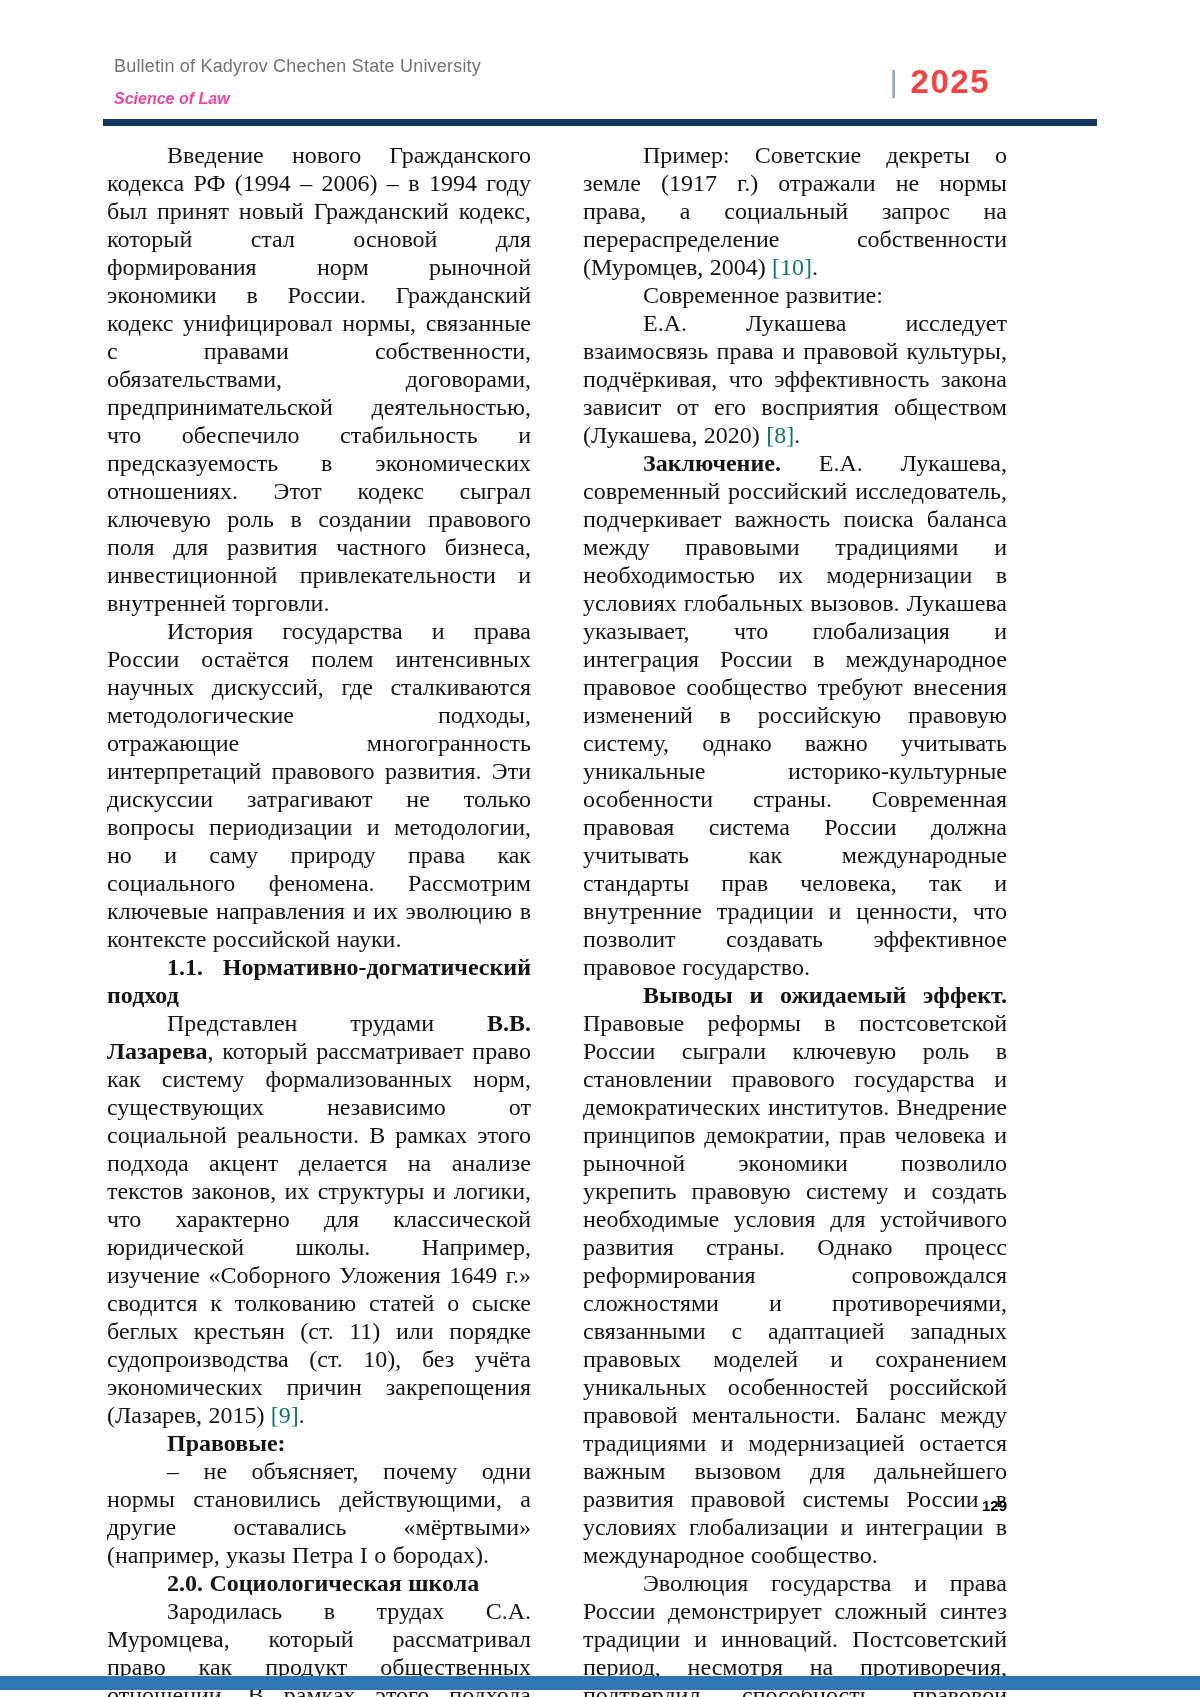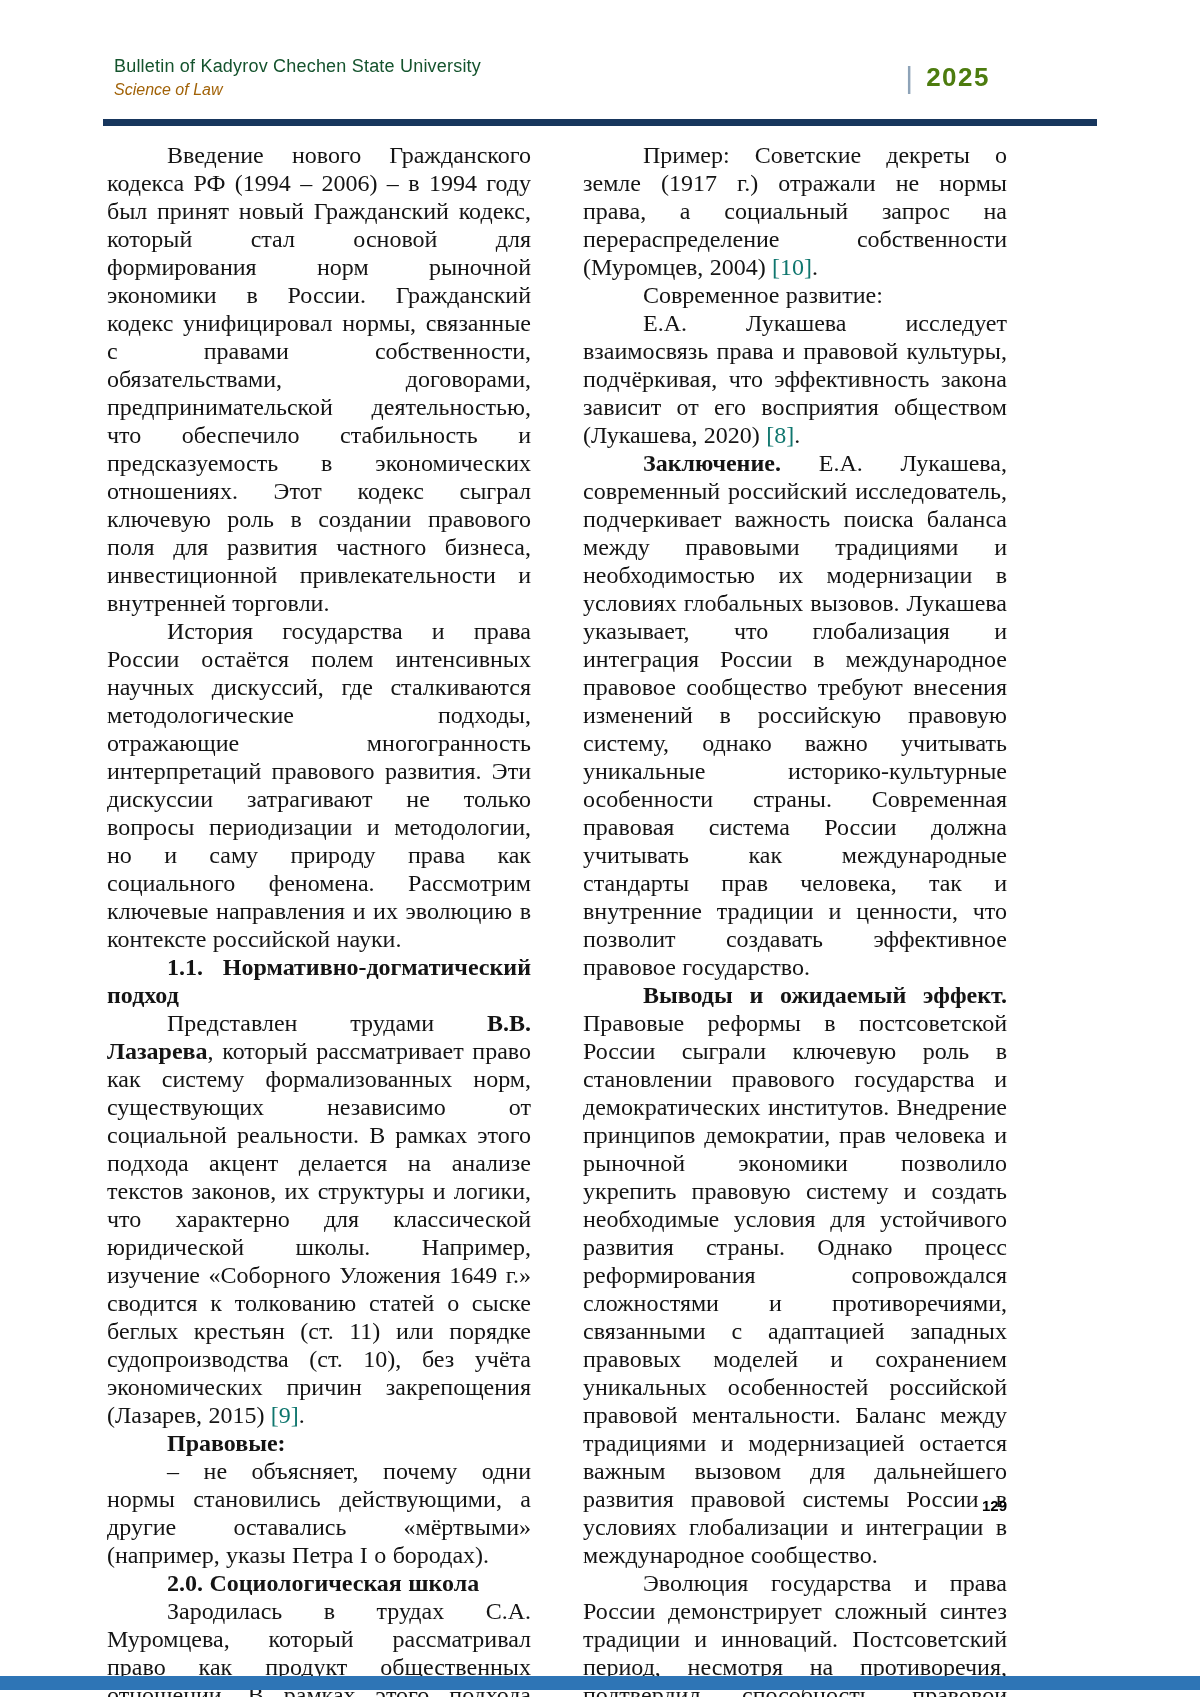--- a/index.html
+++ b/index.html
@@ -18,41 +18,42 @@
     position: absolute;
     left: 114px; top: 56px;
     width: 876px;
     display: flex;
     justify-content: space-between;
     align-items: center;
     font-family: "Liberation Sans", sans-serif;
   }
   .journal-title {
     font-size: 18px;
-    color: #14532d;
+    color: #737373;
     letter-spacing: 0.2px;
   }
   .journal-subtitle {
     font-size: 16px;
     font-style: italic;
-    color: #a16207;
-    margin-top: 4px;
+    color: #ec4899;
+    margin-top: 13px;
+    font-weight: bold;
   }
   .header-right { display: flex; align-items: center; }
   .year-divider {
     color: #8ea3b8;
     font-size: 30px;
     font-weight: 300;
     margin-right: 13px;
     line-height: 1;
   }
   .journal-year {
-    font-size: 26px;
+    font-size: 33px;
     font-weight: 700;
-    color: #4d7c0f;
+    color: #ef4444;
     letter-spacing: 1.5px;
   }
   .header-rule {
     position: absolute;
     left: 103px; top: 119px;
     width: 994px; height: 7px;
     background: #17365d;
   }
 
   

